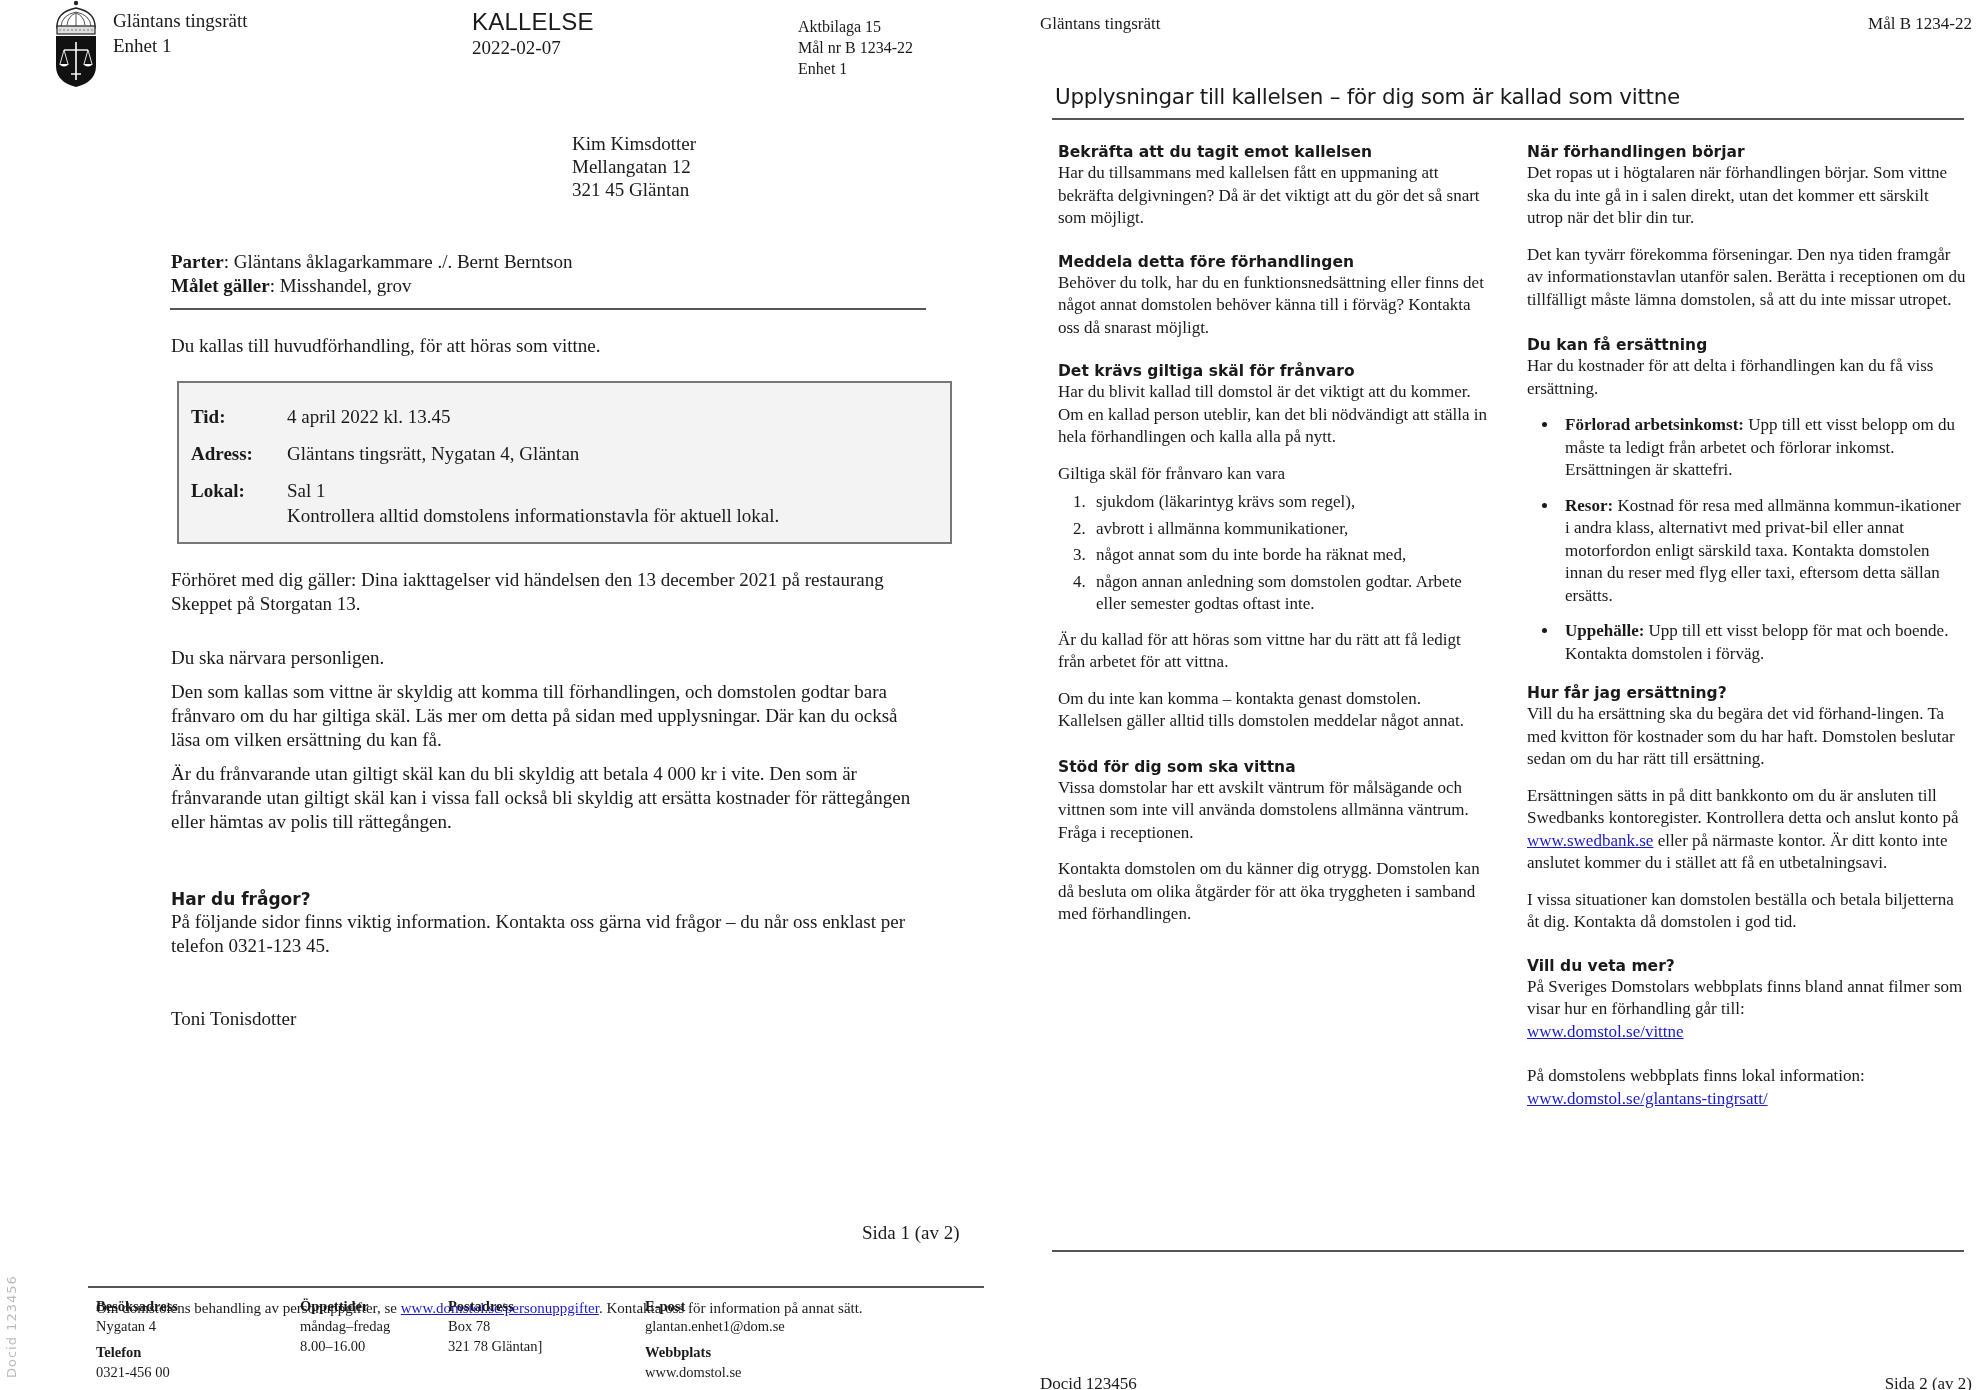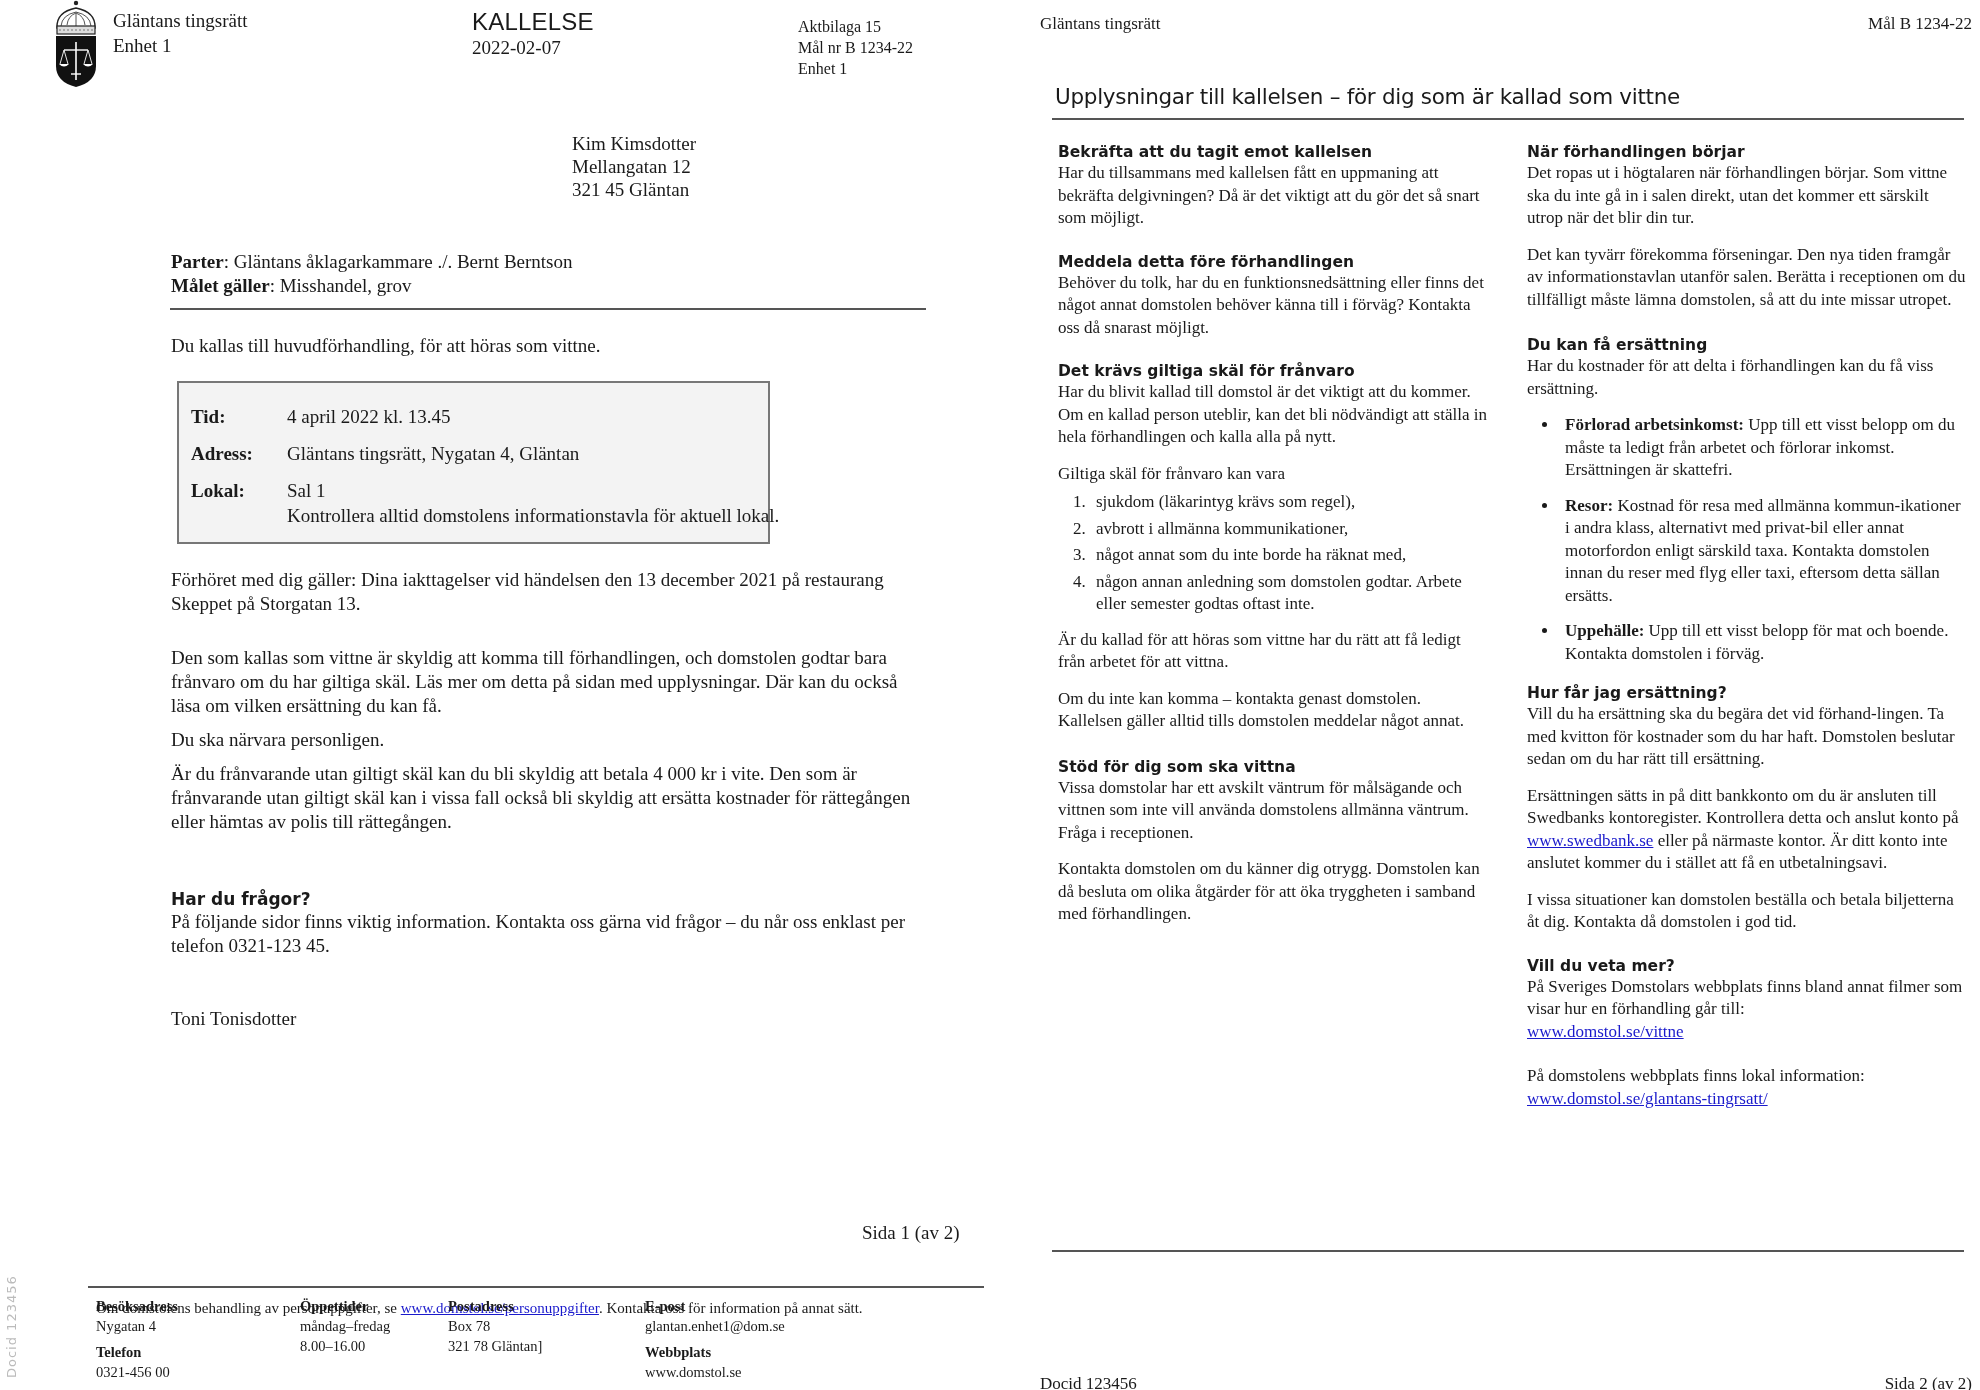--- a/index.html
+++ b/index.html
@@ -13,21 +13,21 @@
   .court-head { left:113px; top:8px; font-size:19px; line-height:25px; }
   .doc-title { left:472px; top:8px; }
   .doc-title .t { font-family:"Liberation Sans", sans-serif; font-size:24px; line-height:28px; letter-spacing:0.2px; }
   .doc-title .d { font-size:19px; line-height:24px; }
   .akt { left:798px; top:16px; font-size:16px; line-height:21px; }
   .recipient { left:572px; top:132px; font-size:19px; line-height:23px; }
   .parties { left:171px; top:250px; font-size:19px; line-height:24px; }
   .parties b { font-weight:bold; }
   .rule1 { left:170px; top:308px; width:756px; height:2px; background:#555; }
   .intro { left:171px; top:334px; font-size:19px; line-height:24px; }
-  .infobox { left:177px; top:381px; width:593px; height:163px; background:#f3f3f3; border:2px solid #777; box-sizing:border-box; }
+  .infobox { left:177px; top:381px; width:775px; height:163px; background:#f3f3f3; border:2px solid #777; box-sizing:border-box; }
   .inforow { position:absolute; left:12px; font-size:19px; line-height:24px; }
   .inforow .k { position:absolute; left:0; font-weight:bold; white-space:nowrap; }
   .inforow .v { position:absolute; left:96px; white-space:nowrap; }
   .p1text { left:171px; width:760px; font-size:19px; line-height:24px; }
   .p1text p { margin:0 0 10px 0; }
   .h-sans { font-family:"DejaVu Sans", "Liberation Sans", sans-serif; font-weight:bold; font-size:17px; line-height:22px; }
   .sida1 { left:862px; top:1222px; font-size:19px; }
   .gdpr { left:96px; top:1260px; font-size:15px; white-space:nowrap;margin-top:40px; }
   .rule-foot { left:88px; top:1286px; width:896px; height:2px; background:#555; }
   .fcol { top:1296px; font-size:14.5px; line-height:20px; }
@@ -121,22 +121,22 @@
     <span class="v">Sal 1</span>
   </div>
   <div class="inforow" style="top:121px;">
     <span class="v">Kontrollera alltid domstolens informationstavla för aktuell lokal.</span>
   </div>
 </div>
 
 <div class="abs p1text" style="top:568px;">Förhöret med dig gäller: Dina iakttagelser vid händelsen den 13 december 2021 på restaurang Skeppet på Storgatan 13.</div>
 
 <div class="abs p1text" style="top:646px;">
+  <p>Du ska närvara personligen.</p>
   <p>Den som kallas som vittne är skyldig att komma till förhandlingen, och domstolen godtar bara frånvaro om du har giltiga skäl. Läs mer om detta på sidan med upplysningar. Där kan du också läsa om vilken ersättning du kan få.</p>
-  <p>Du ska närvara personligen.</p>
   <p>Är du frånvarande utan giltigt skäl kan du bli skyldig att betala 4 000 kr i vite. Den som är frånvarande utan giltigt skäl kan i vissa fall också bli skyldig att ersätta kostnader för rättegången eller hämtas av polis till rättegången.</p>
 </div>
 
 <div class="abs p1text" style="top:888px;">
   <div class="h-sans">Har du frågor?</div>
   <p>På följande sidor finns viktig information. Kontakta oss gärna vid frågor – du når oss enklast per telefon 0321-123 45.</p>
 </div>
 
 <div class="abs p1text" style="top:1007px;">Toni Tonisdotter</div>
 

